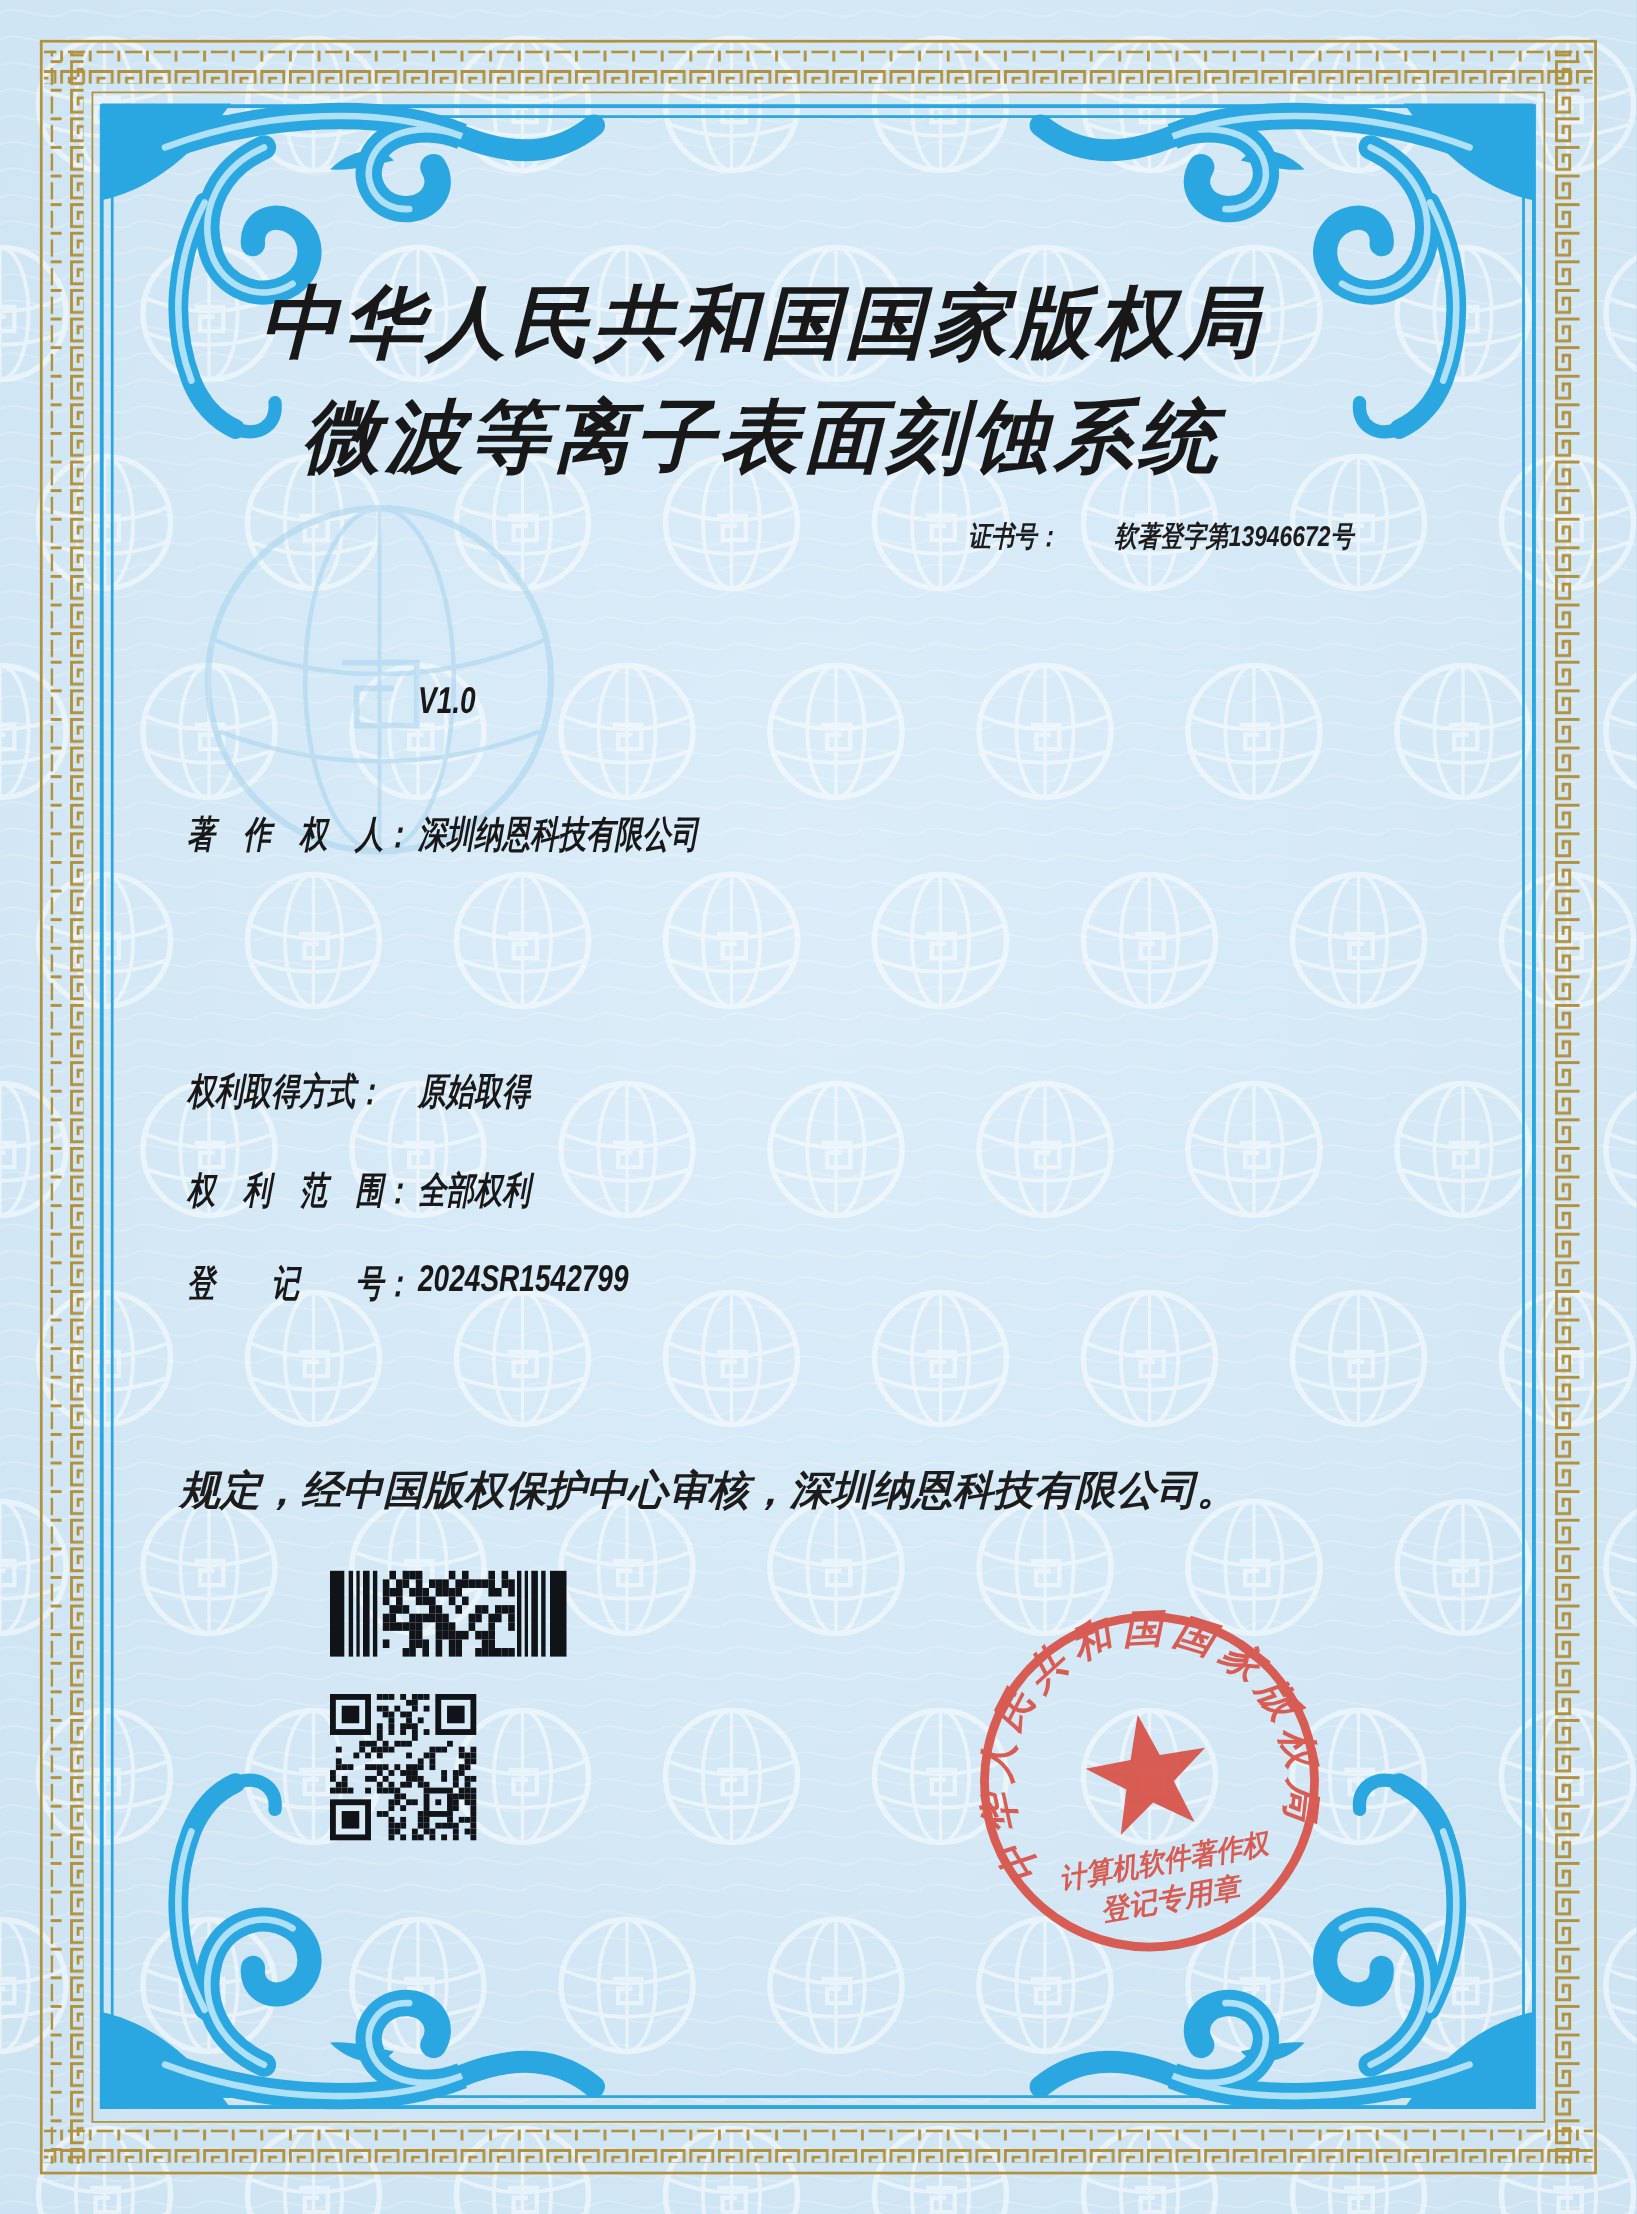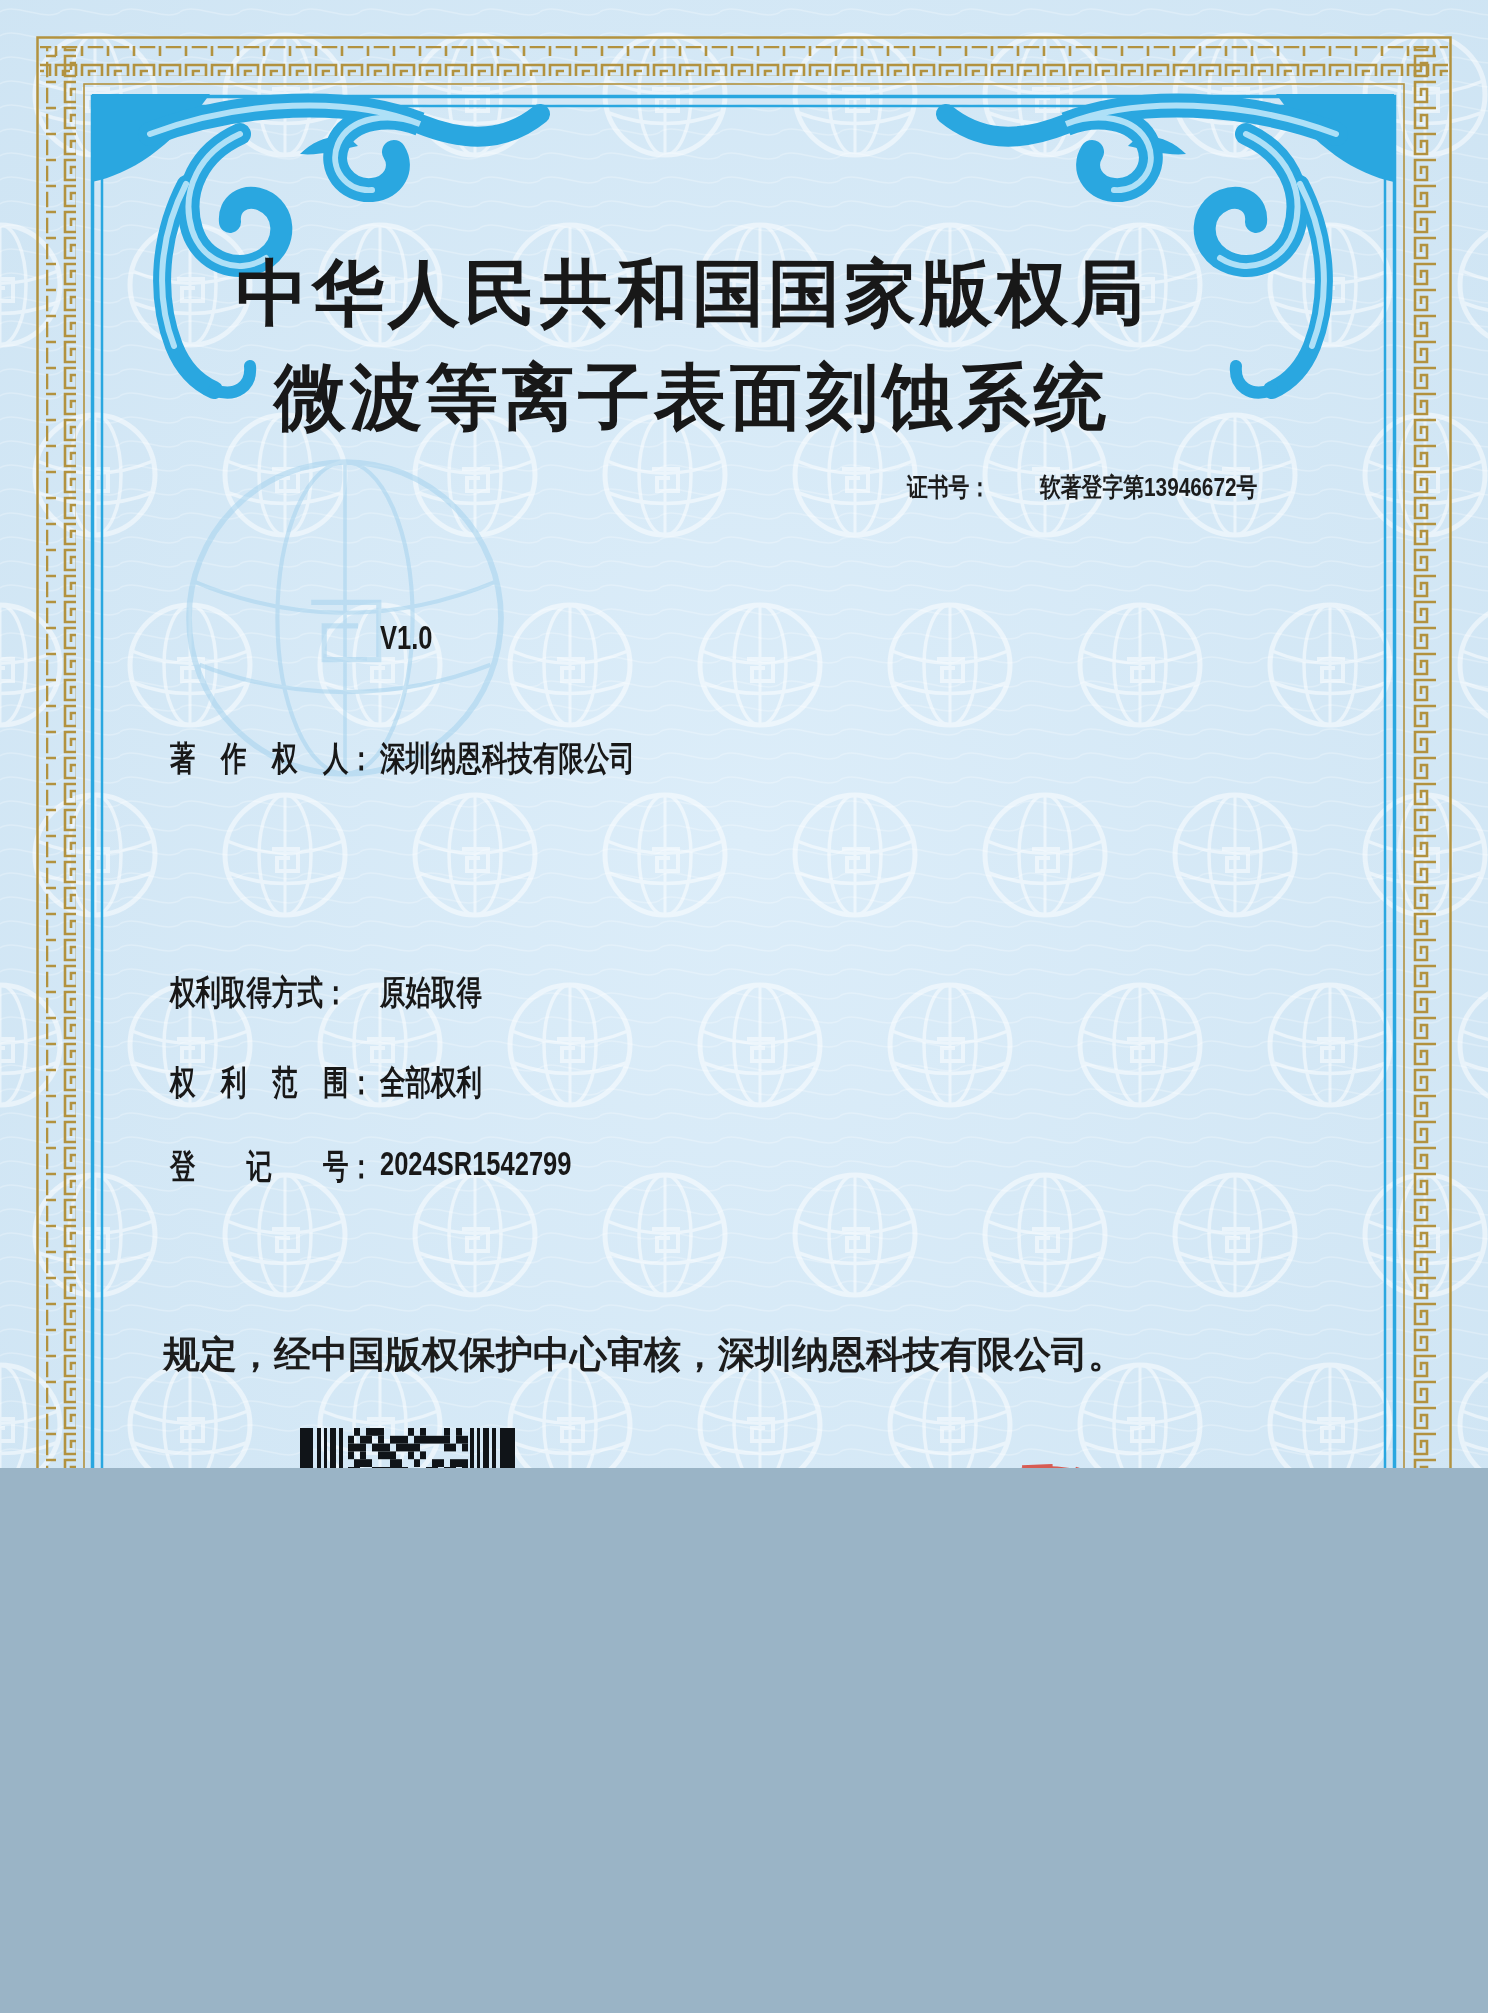--- a/index.html
+++ b/index.html
@@ -1,28 +1,29 @@
 <!DOCTYPE html>
 <html><head>
 <meta charset="utf-8">
 <style>
   html,body{margin:0;padding:0;background:#9ab4c6;}
   .page{
-    position:relative;width:1488px;height:1468px;overflow:hidden;
+    position:relative;width:1488px;height:2013px;overflow:hidden;
     background:#d3e8f6;
     font-family:"Liberation Sans","DejaVu Sans",sans-serif;
+    font-style:italic;
   }
   svg.decor{position:absolute;left:0;top:0;z-index:0;}
   .txt{position:absolute;z-index:2;color:#1c1c1c;white-space:nowrap;}
   .title{
     left:0;width:1384px;text-align:center;
     font-family:"Liberation Serif","DejaVu Serif",serif;
     font-weight:700;font-size:72px;letter-spacing:4px;color:#181818;
   }
-  .certno{top:470px;left:880px;font-size:26px;font-weight:700;margin-left:27px;}
+  .certno{top:470px;left:880px;font-size:26px;font-weight:700;}
   .certno .cond{display:inline-block;transform:scaleX(0.8);transform-origin:0 0;}
   .row{position:absolute;left:0;top:0;width:100%;height:40px;z-index:2;}
   .lbl,.val{
     position:absolute;top:0;font-size:34px;font-weight:700;color:#181818;
     display:inline-block;white-space:nowrap;
     transform:scaleX(0.75);transform-origin:0 0;
   }
   .lbl{left:170px;}
   .val{left:380px;}
   .bodyline{left:163px;font-size:37px;font-weight:700;letter-spacing:0;}

